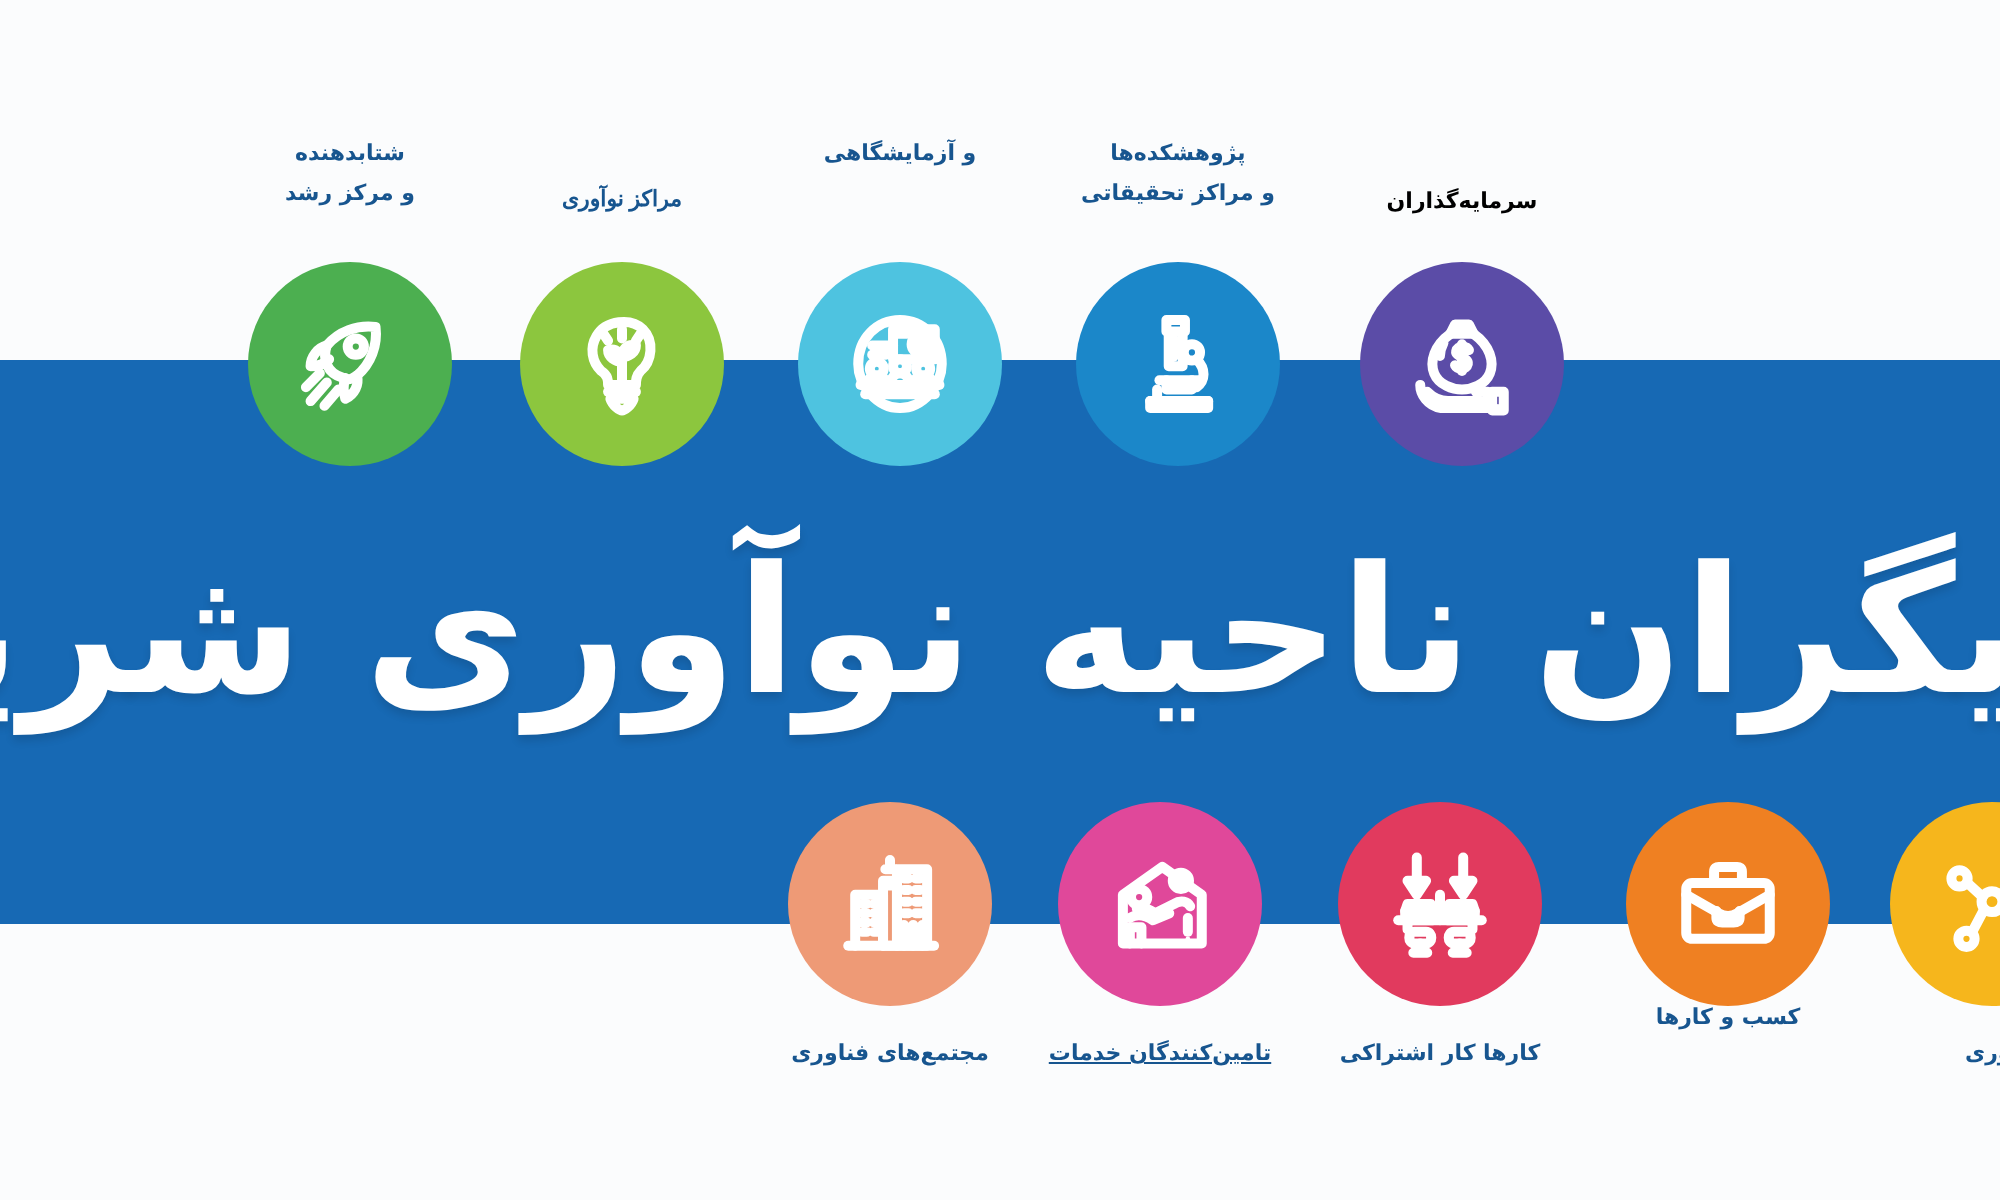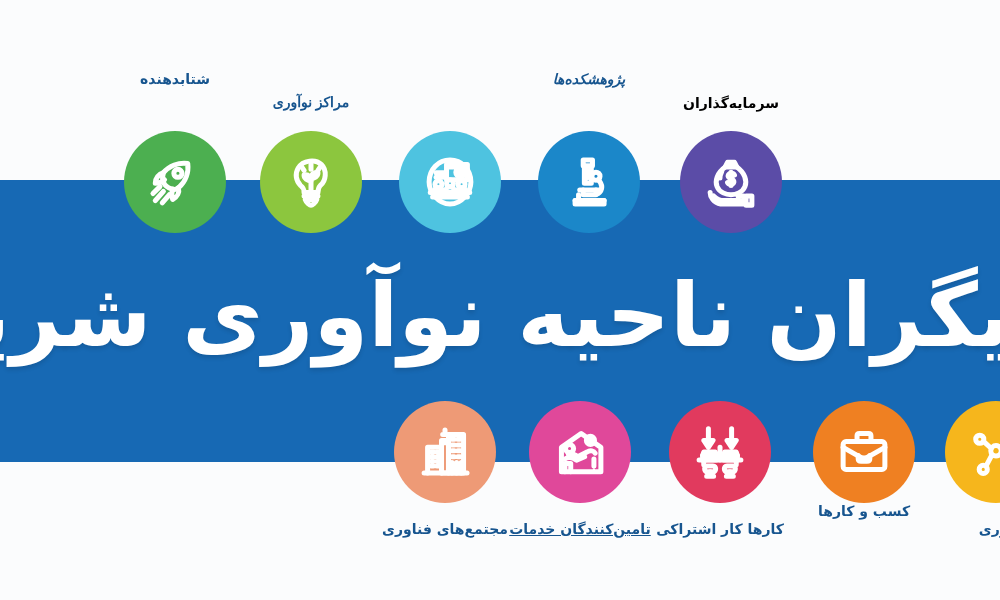--- a/index.html
+++ b/index.html
@@ -83,21 +83,21 @@
     fill: #ffffff;
     stroke: none;
   }
 
   
   .label {
     position: absolute;
     width: 150px;
     text-align: center;
     color: #17558f;
-    font-size: 14px;
+    font-size: 11px;
     font-weight: 700;
     line-height: 1.78;
     direction: rtl;
     font-family: "DejaVu Sans", "Liberation Sans", sans-serif;
   }
   .label .l1, .label .l2 { display: block; white-space: nowrap; }
 
   .label-top  { }
   .label-bot  { }
 </style>
@@ -121,20 +121,21 @@
       <path d="M30 34 C22 36 16 44 16 52 C22 52 28 50 32 46"></path>
       <path d="M56 60 C58 68 54 76 46 80 C44 74 44 68 46 62"></path>
       <path d="M30 66 L16 82"></path>
       <path d="M40 72 L28 86"></path>
       <path d="M24 58 L12 70"></path>
     </svg>
         </span>
       </div>
       <div class="label label-top" style="left: 100px; top: 67px; color: rgb(23, 85, 143);">
         <span class="l1">شتابدهنده</span>
+        <span class="l2">و مرکز رشد</span>
       </div>
       <div class="node" style="left: 260px; top: 131px; background: rgb(140, 198, 62);">
         <span>
     <svg viewBox="0 0 100 100">
       <path d="M32 56 C24 48 22 36 28 26 C36 12 58 10 68 20 C78 30 76 48 66 56 C62 60 62 64 62 68 L38 68 C38 64 38 60 32 56 Z"></path>
       <path d="M38 74 L62 74"></path>
       <path d="M40 80 C42 86 48 90 50 90 C52 90 58 86 60 80 Z"></path>
       <path d="M50 66 L50 40"></path>
       <path d="M50 48 C44 48 38 44 38 38 C46 36 50 42 50 48 Z"></path>
       <path d="M50 44 C56 44 62 40 62 34 C54 32 50 38 50 44 Z"></path>
@@ -162,39 +163,41 @@
       <circle cx="30" cy="54" r="6"></circle>
       <circle cx="50" cy="52" r="6"></circle>
       <circle cx="70" cy="54" r="6"></circle>
       <path d="M22 68 C22 62 26 60 30 60 C34 60 38 62 38 68"></path>
       <path d="M42 68 C42 61 46 58 50 58 C54 58 58 61 58 68"></path>
       <path d="M62 68 C62 62 66 60 70 60 C74 60 78 62 78 68"></path>
     </svg>
         </span>
       </div>
       <div class="label label-top" style="left: 375px; top: 67px; color: rgb(23, 85, 143);">
+        <span class="l2">و آزمایشگاهی</span>
       </div>
       <div class="node" style="left: 538px; top: 131px; background: rgb(27, 135, 201);">
         <span>
     <svg viewBox="0 0 100 100">
       <rect x="40" y="12" width="16" height="10"></rect>
       <path d="M42 22 L42 52 L54 52 L54 22"></path>
       <path d="M46 28 L46 44"></path>
       <circle cx="62" cy="40" r="7"></circle>
       <path d="M66 46 C74 54 74 64 66 70"></path>
       <path d="M34 64 L70 64"></path>
       <path d="M40 64 L40 72 L62 72 L62 64"></path>
       <path d="M26 82 L76 82"></path>
       <path d="M32 72 L32 82"></path>
       <rect x="26" y="82" width="50" height="6" class="stroke"></rect>
     </svg>
         </span>
       </div>
-      <div class="label label-top" style="left: 514px; top: 67px; color: rgb(23, 85, 143); font-style: italic;">
+      <div class="label label-top" style="left: 514px; top: 67px; color: rgb(23, 85, 143);">
         <span class="l1">پژوهشکده‌ها</span>
+        <span class="l2">و مراکز تحقیقاتی</span>
       </div>
       <div class="node" style="left: 680px; top: 131px; background: rgb(91, 76, 167);">
         <span>
     <svg viewBox="0 0 100 100">
       <path d="M44 16 L40 24 L60 24 L56 16 Z"></path>
       <path d="M40 24 C26 34 22 48 26 58 C30 68 42 72 50 72 C58 72 70 68 74 58 C78 48 74 34 60 24"></path>
       <path d="M56 38 C54 34 46 34 45 39 C44 44 56 44 55 50 C54 55 46 55 44 51"></path>
       <path d="M50 33 L50 56"></path>
       <path d="M34 32 C32 36 31 40 31 43"></path>
       <path d="M20 74 C24 78 30 82 38 82 L66 82"></path>

